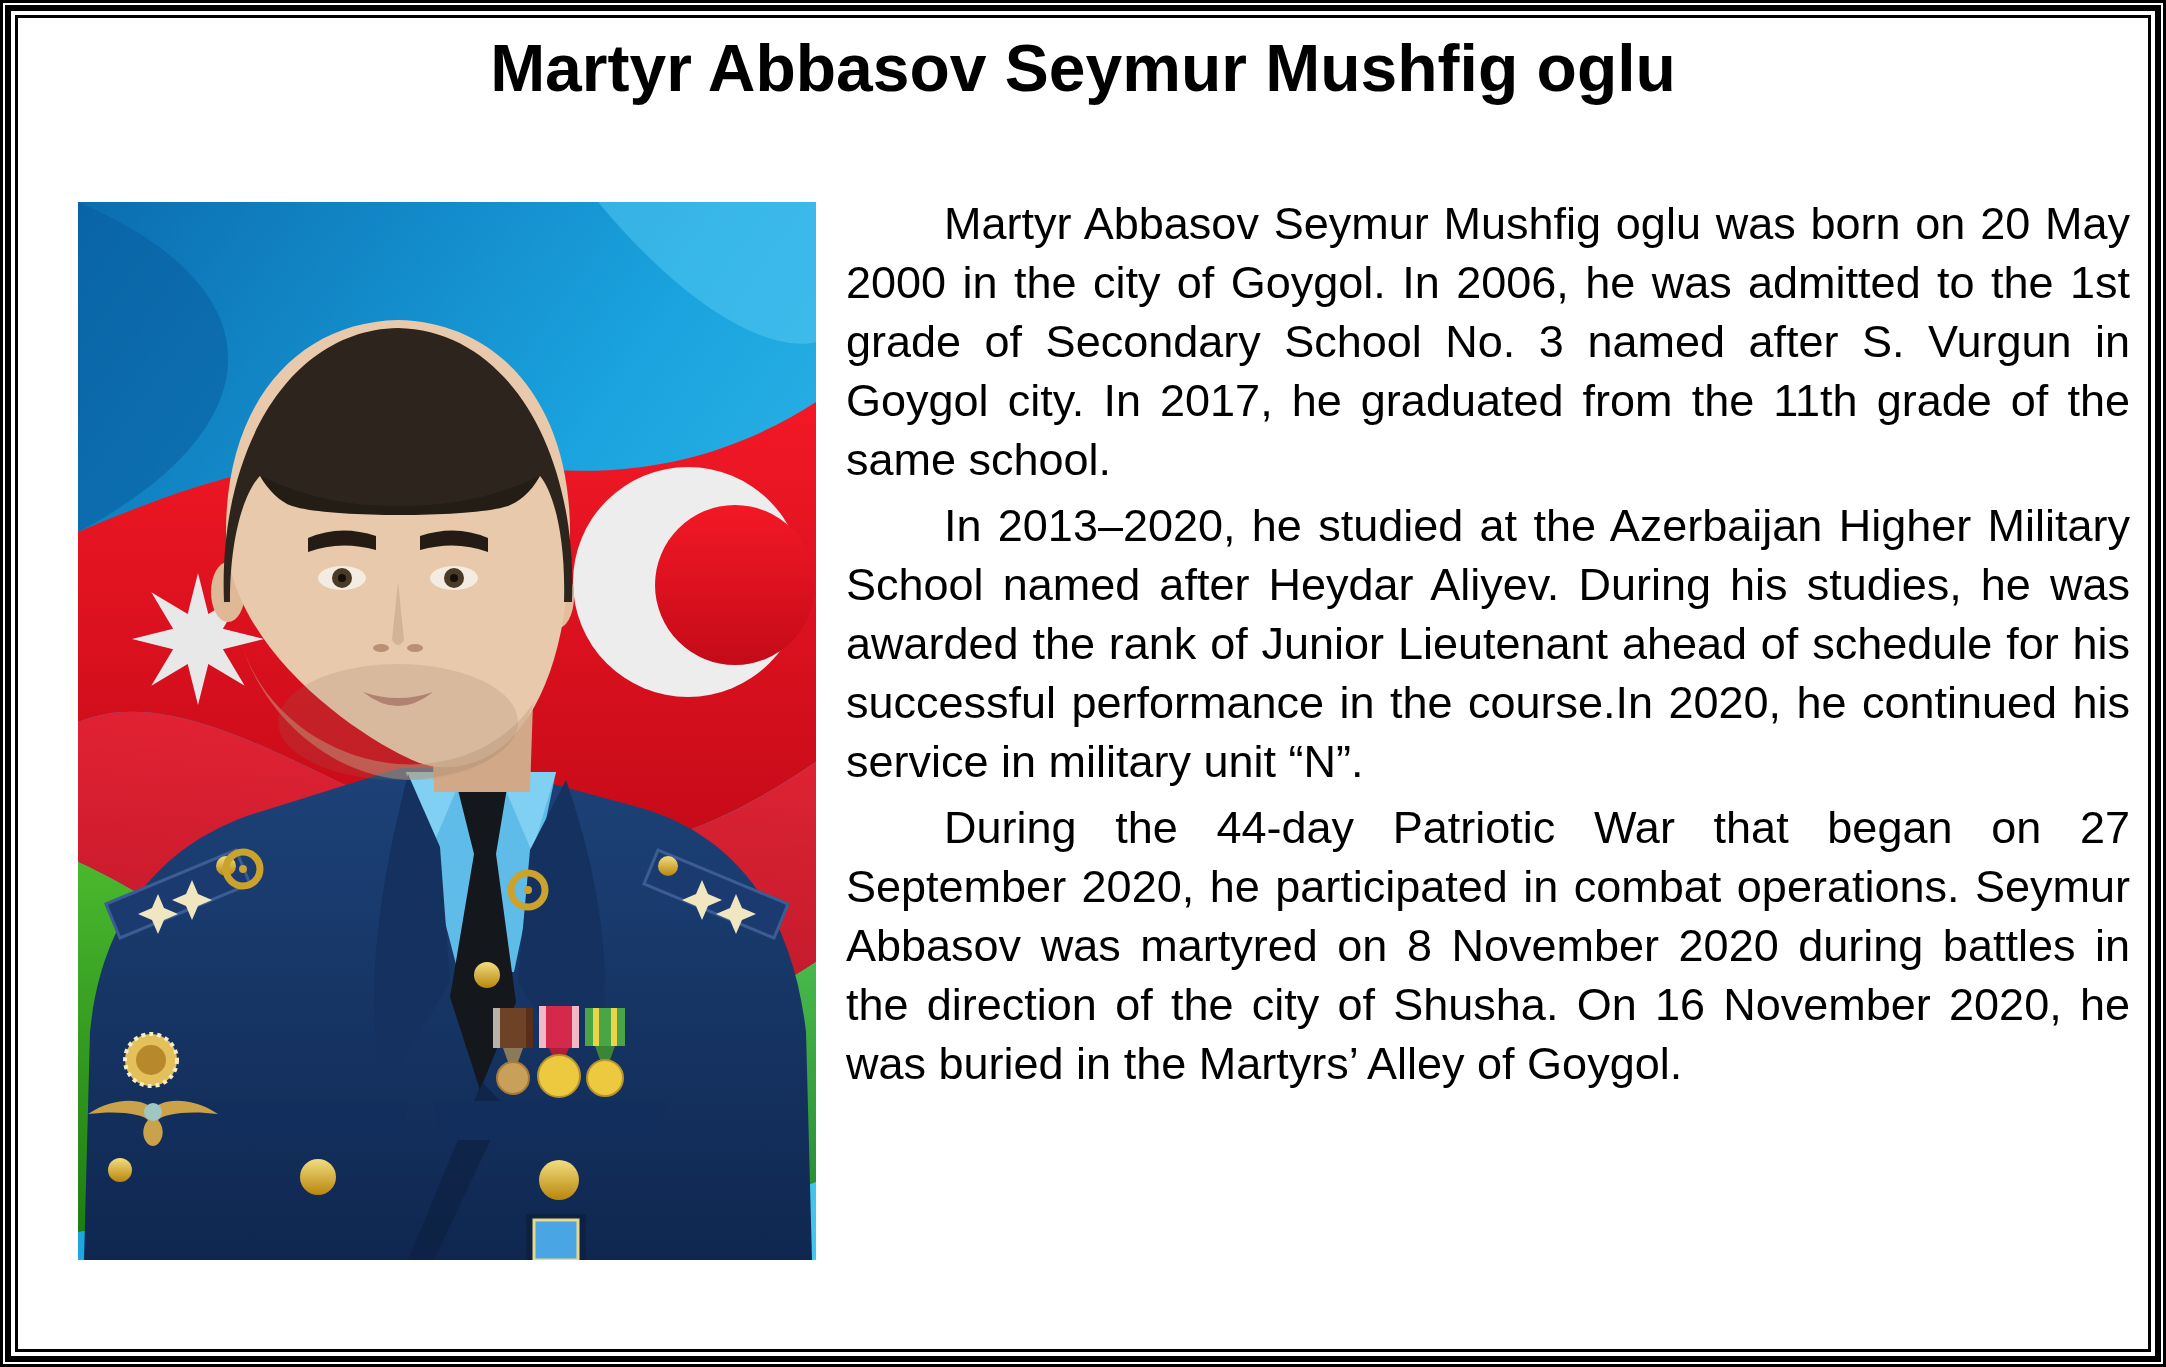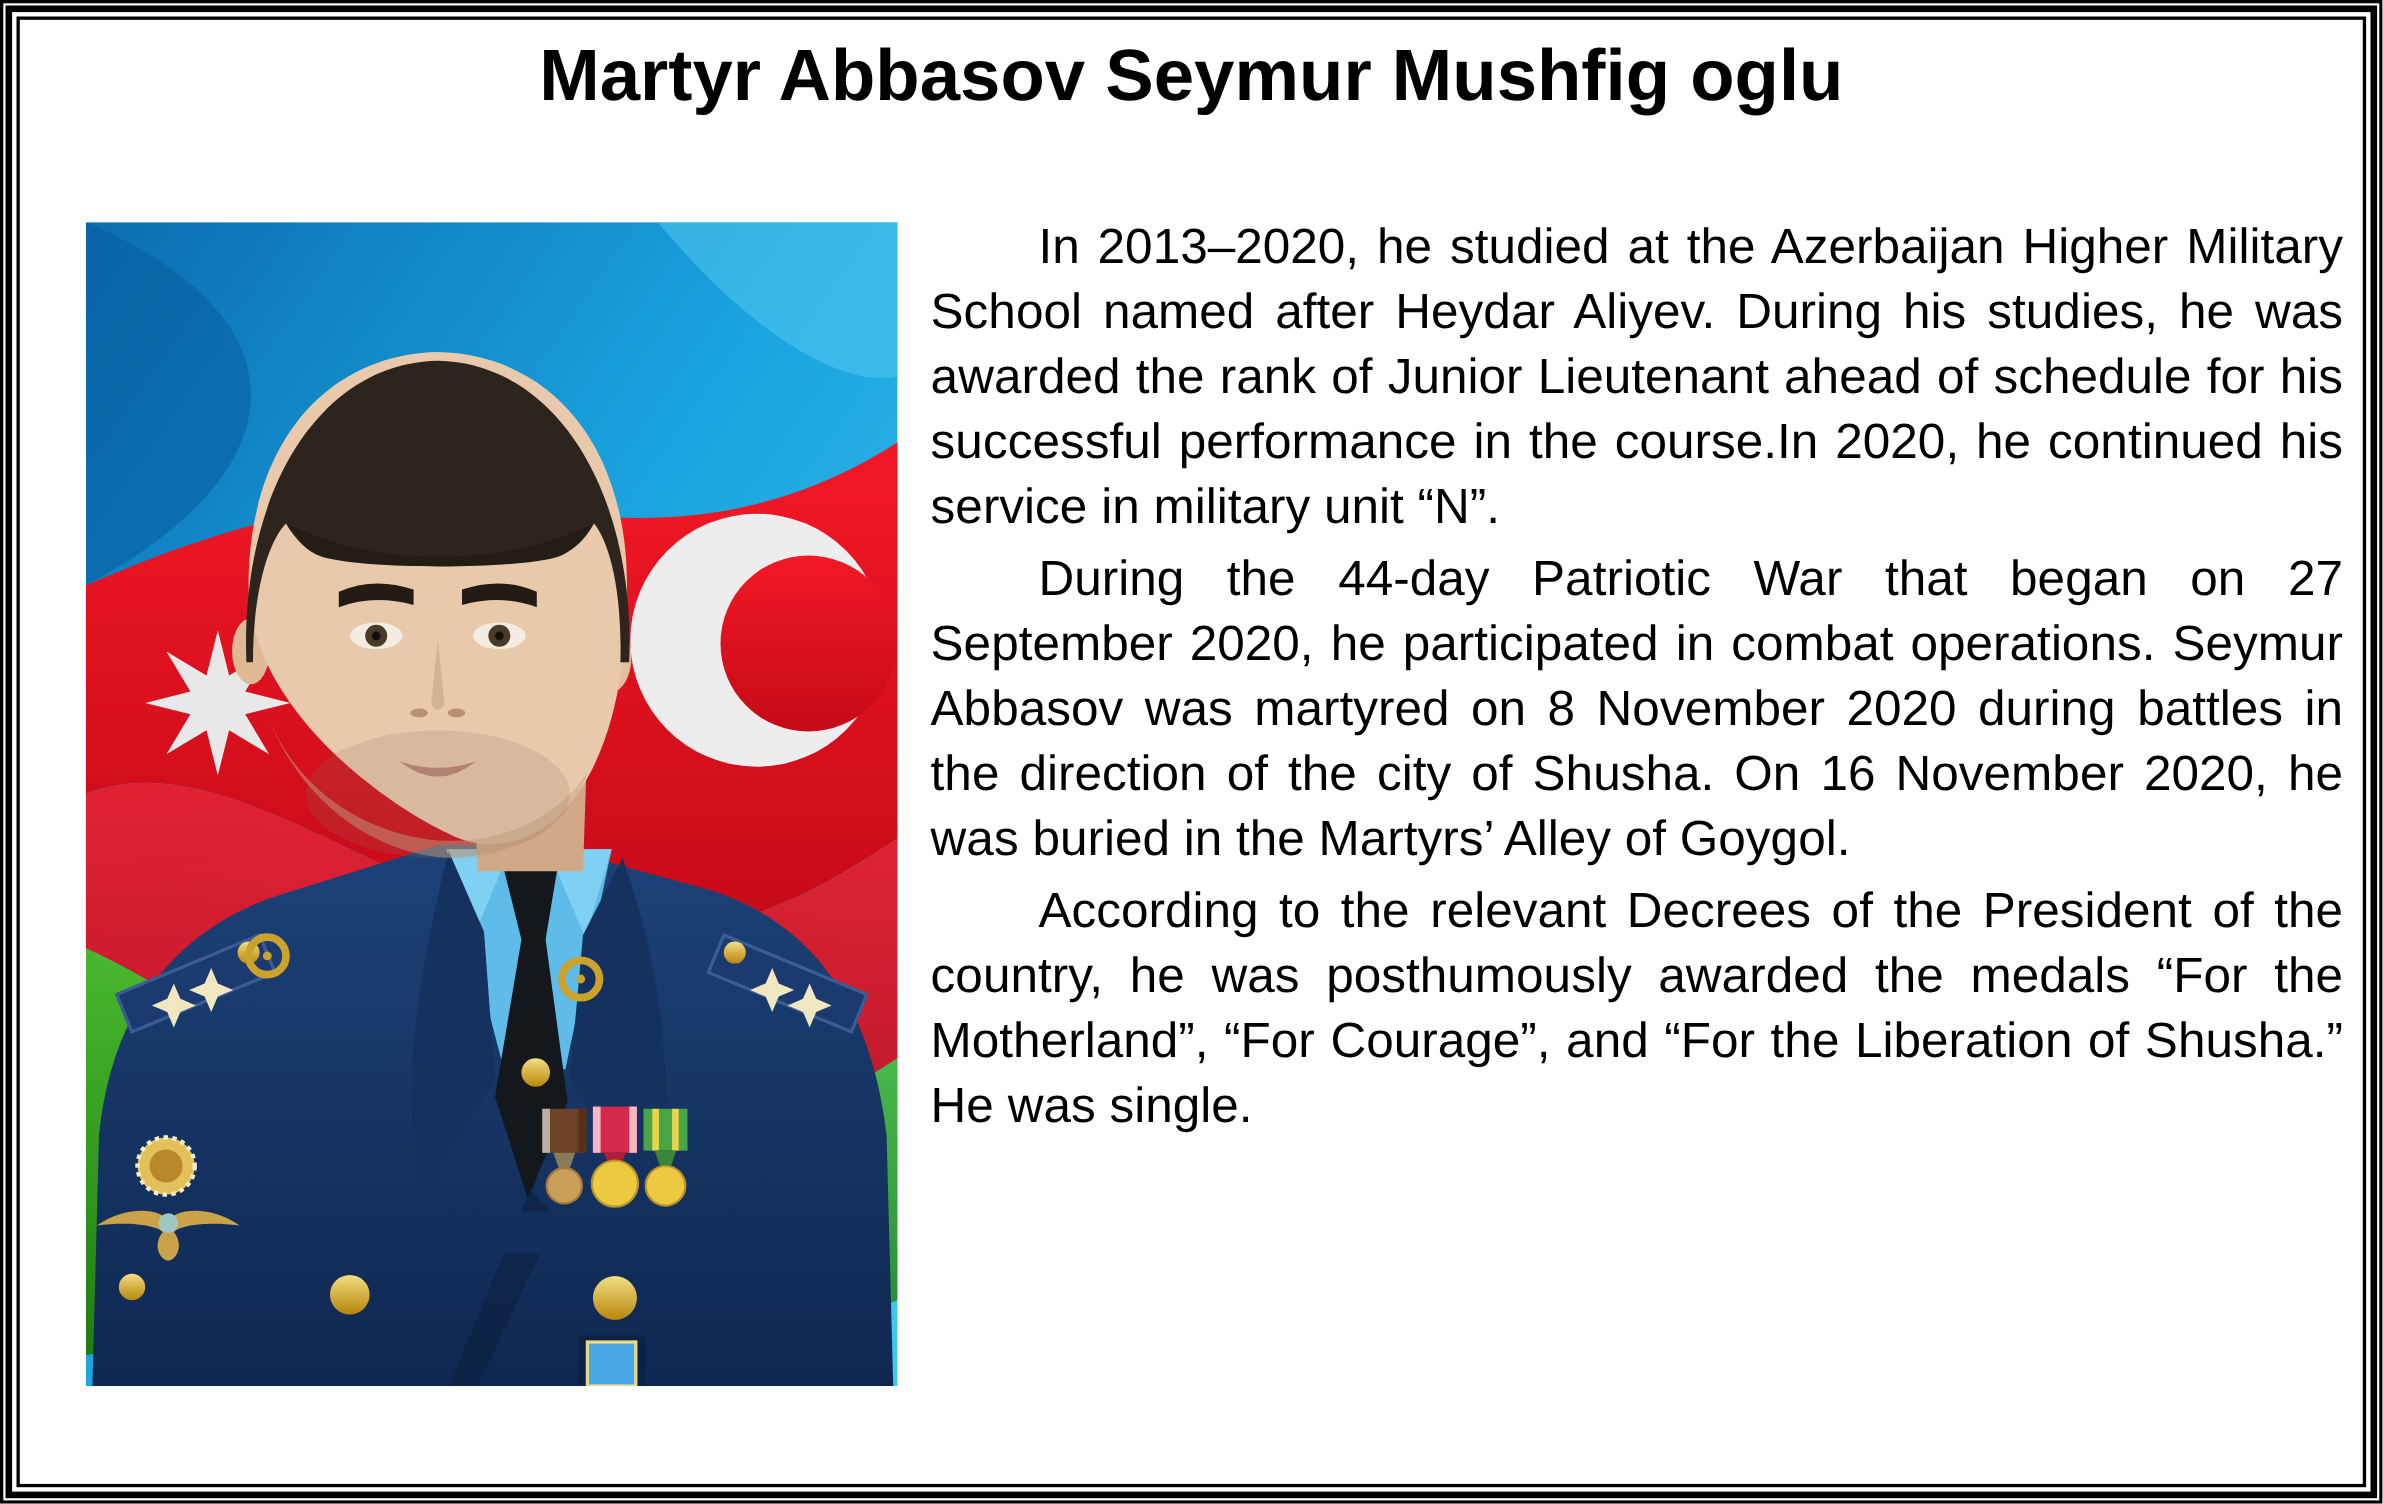--- a/index.html
+++ b/index.html
@@ -189,22 +189,22 @@
                 <circle cx="376" cy="376" r="4" fill="#150f0a"></circle>
               </g>
               <path d="M320,380 L314,438 Q320,448 326,438 Z" fill="#d4b294"></path>
               <ellipse cx="303" cy="446" rx="8" ry="4" fill="#b89072"></ellipse>
               <ellipse cx="337" cy="446" rx="8" ry="4" fill="#b89072"></ellipse>
               <path d="M285,490 Q320,502 355,490 Q320,518 285,490 Z" fill="#b08272"></path>
             </g>
           </svg>
         </figure>
 
+        <p>Martyr Abbasov Seymur Mushfig oglu was born on 20 May 2000 in the city of Goygol. In 2006, he was admitted to the 1st grade of Secondary School No. 3 named after S. Vurgun in Goygol city. In 2017, he graduated from the 11th grade of the same school.</p>
         <p>In 2013–2020, he studied at the Azerbaijan Higher Military School named after Heydar Aliyev. During his studies, he was awarded the rank of Junior Lieutenant ahead of schedule for his successful performance in the course.In 2020, he continued his service in military unit “N”.</p>
         <p>During the 44-day Patriotic War that began on 27 September 2020, he participated in combat operations. Seymur Abbasov was martyred on 8 November 2020 during battles in the direction of the city of Shusha. On 16 November 2020, he was buried in the Martyrs’ Alley of Goygol.</p>
-        <p>According to the relevant Decrees of the President of the country, he was posthumously awarded the medals “For the Motherland”, “For Courage”, and “For the Liberation of Shusha.” He was single.</p>
 
       </div>
     </div>
    </div>
   </div>
  </div>
 </div>
 
 </body></html>

